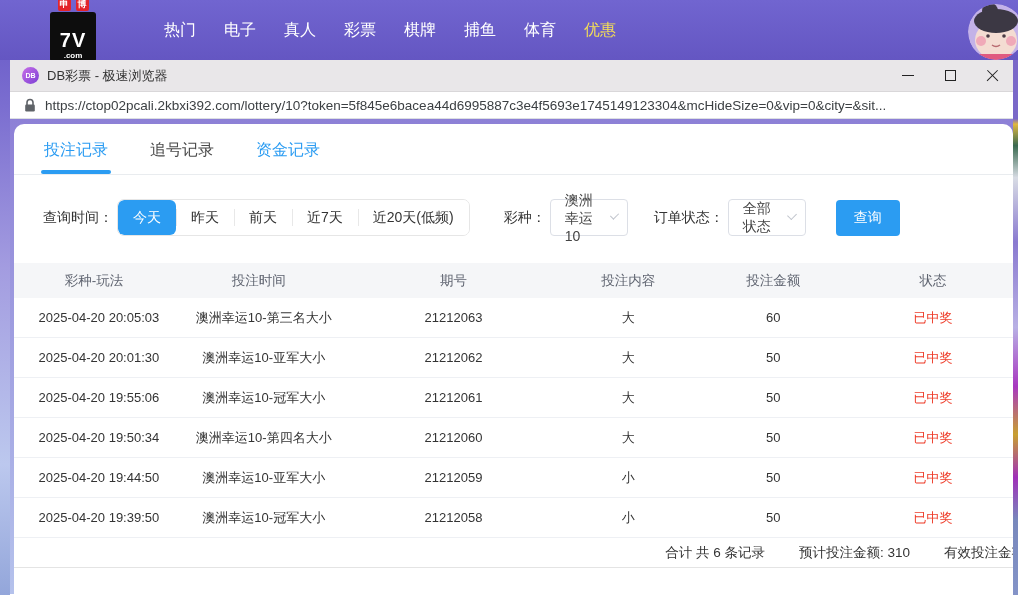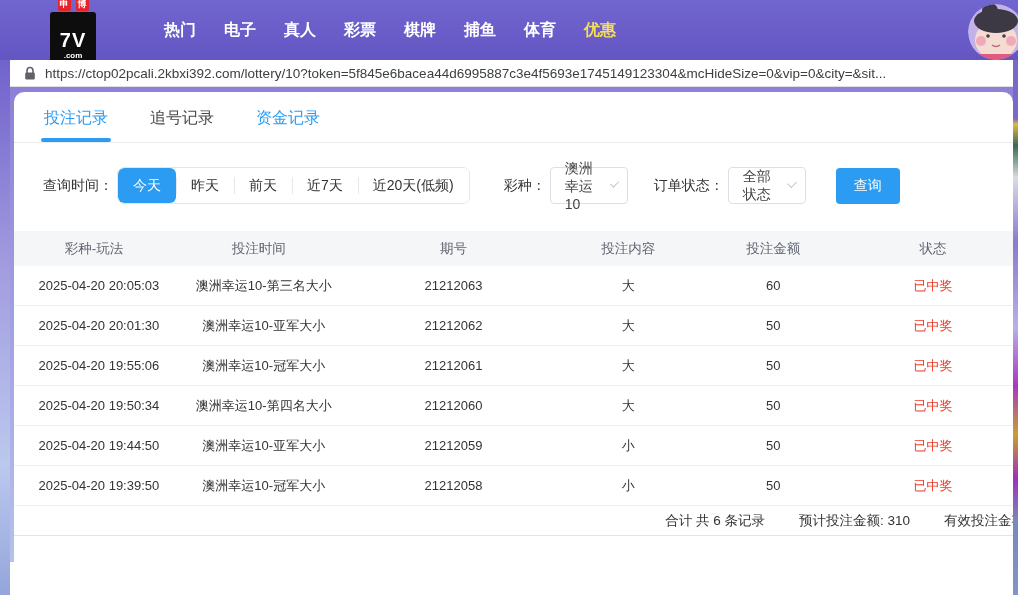--- a/index.html
+++ b/index.html
@@ -17,21 +17,21 @@
     display:flex; align-items:center;
   }
   .logo{ margin-left:50px; width:46px; display:flex; flex-direction:column; align-items:center; cursor:pointer;}
   .logo-badges{ display:flex; gap:5px; margin-bottom:1px; }
   .logo-badge{ width:13px; height:13px; background:#e3242b; color:#fff; font-size:9px; line-height:13px;
     text-align:center; border-radius:2px; font-weight:bold;}
   .logo-black{ background:#0d0d0d; border-radius:3px; width:46px; text-align:center; padding:17px 0 2px;}
   .logo-main{ color:#fff; font-weight:bold; font-size:20px; line-height:22px; letter-spacing:1px;}
   .logo-sub{ color:#fff; font-weight:bold; font-size:8px; line-height:9px;}
   .nav-items{ display:flex; margin-left:54px; }
-  .nav-item{ width:60px; text-align:center; color:#fff; font-size:16px; font-weight:bold; cursor:pointer; }
+  .nav-item{ width:60px; text-align:center; color:#fff; font-size:16px; font-weight:normal; cursor:pointer; }
   .nav-item.highlight{ color:var(--promo-yellow); }
   .avatar{ position:absolute; right:-6px; top:4px; width:56px; height:56px; border-radius:50%;
     overflow:hidden; cursor:pointer; }
 
   
   .browser{ position:absolute; left:10px; top:60px; width:1003px; height:535px; background:#fff; }
   .title-bar{ height:32px; background:var(--titlebar-gray); border-bottom:1px solid #d9d7d9;
     display:flex; align-items:center; padding-left:12px; }
   .app-icon{ width:17px; height:17px; border-radius:50%;
     background:linear-gradient(135deg,#c86ee8,#7a3fd4); color:#fff; font-size:7px; font-weight:bold;
@@ -144,20 +144,35 @@
         <circle cx="20" cy="32" r="1.8" fill="#4a3a44"></circle>
         <circle cx="36" cy="32" r="1.8" fill="#4a3a44"></circle>
         <path d="M24 41 q4 3 8 0" stroke="#b86a70" stroke-width="1.5" fill="none"></path>
         <rect x="6" y="50" width="44" height="8" fill="#e05a80"></rect>
       </g>
     </svg>
   </div>
 </div>
 
 <div class="browser">
+  <div class="title-bar">
+    <span class="app-icon">DB</span>
+    <span class="win-title">DB彩票 - 极速浏览器</span>
+    <div class="win-controls">
+      <button class="win-btn">
+          <span class="ic-min"></span>
+        </button>
+      <button class="win-btn">
+          <span class="ic-max"></span>
+        </button>
+      <button class="win-btn">
+          <span class="ic-close"></span>
+        </button>
+    </div>
+  </div>
   <div class="url-bar">
     <span class="lock">
       <svg width="12" height="15" viewBox="0 0 12 15">
         <path d="M3 7 V4.5 a3 3 0 0 1 6 0 V7" stroke="#5f6368" stroke-width="1.6" fill="none"></path>
         <rect x="1.2" y="6.5" width="9.6" height="7" rx="1.2" fill="#5f6368"></rect>
       </svg>
     </span>
     <span class="url-text">https://ctop02pcali.2kbxi392.com/lottery/10?token=5f845e6bacea44d6995887c3e4f5693e1745149123304&amp;mcHideSize=0&amp;vip=0&amp;city=&amp;sit...</span>
   </div>
 

